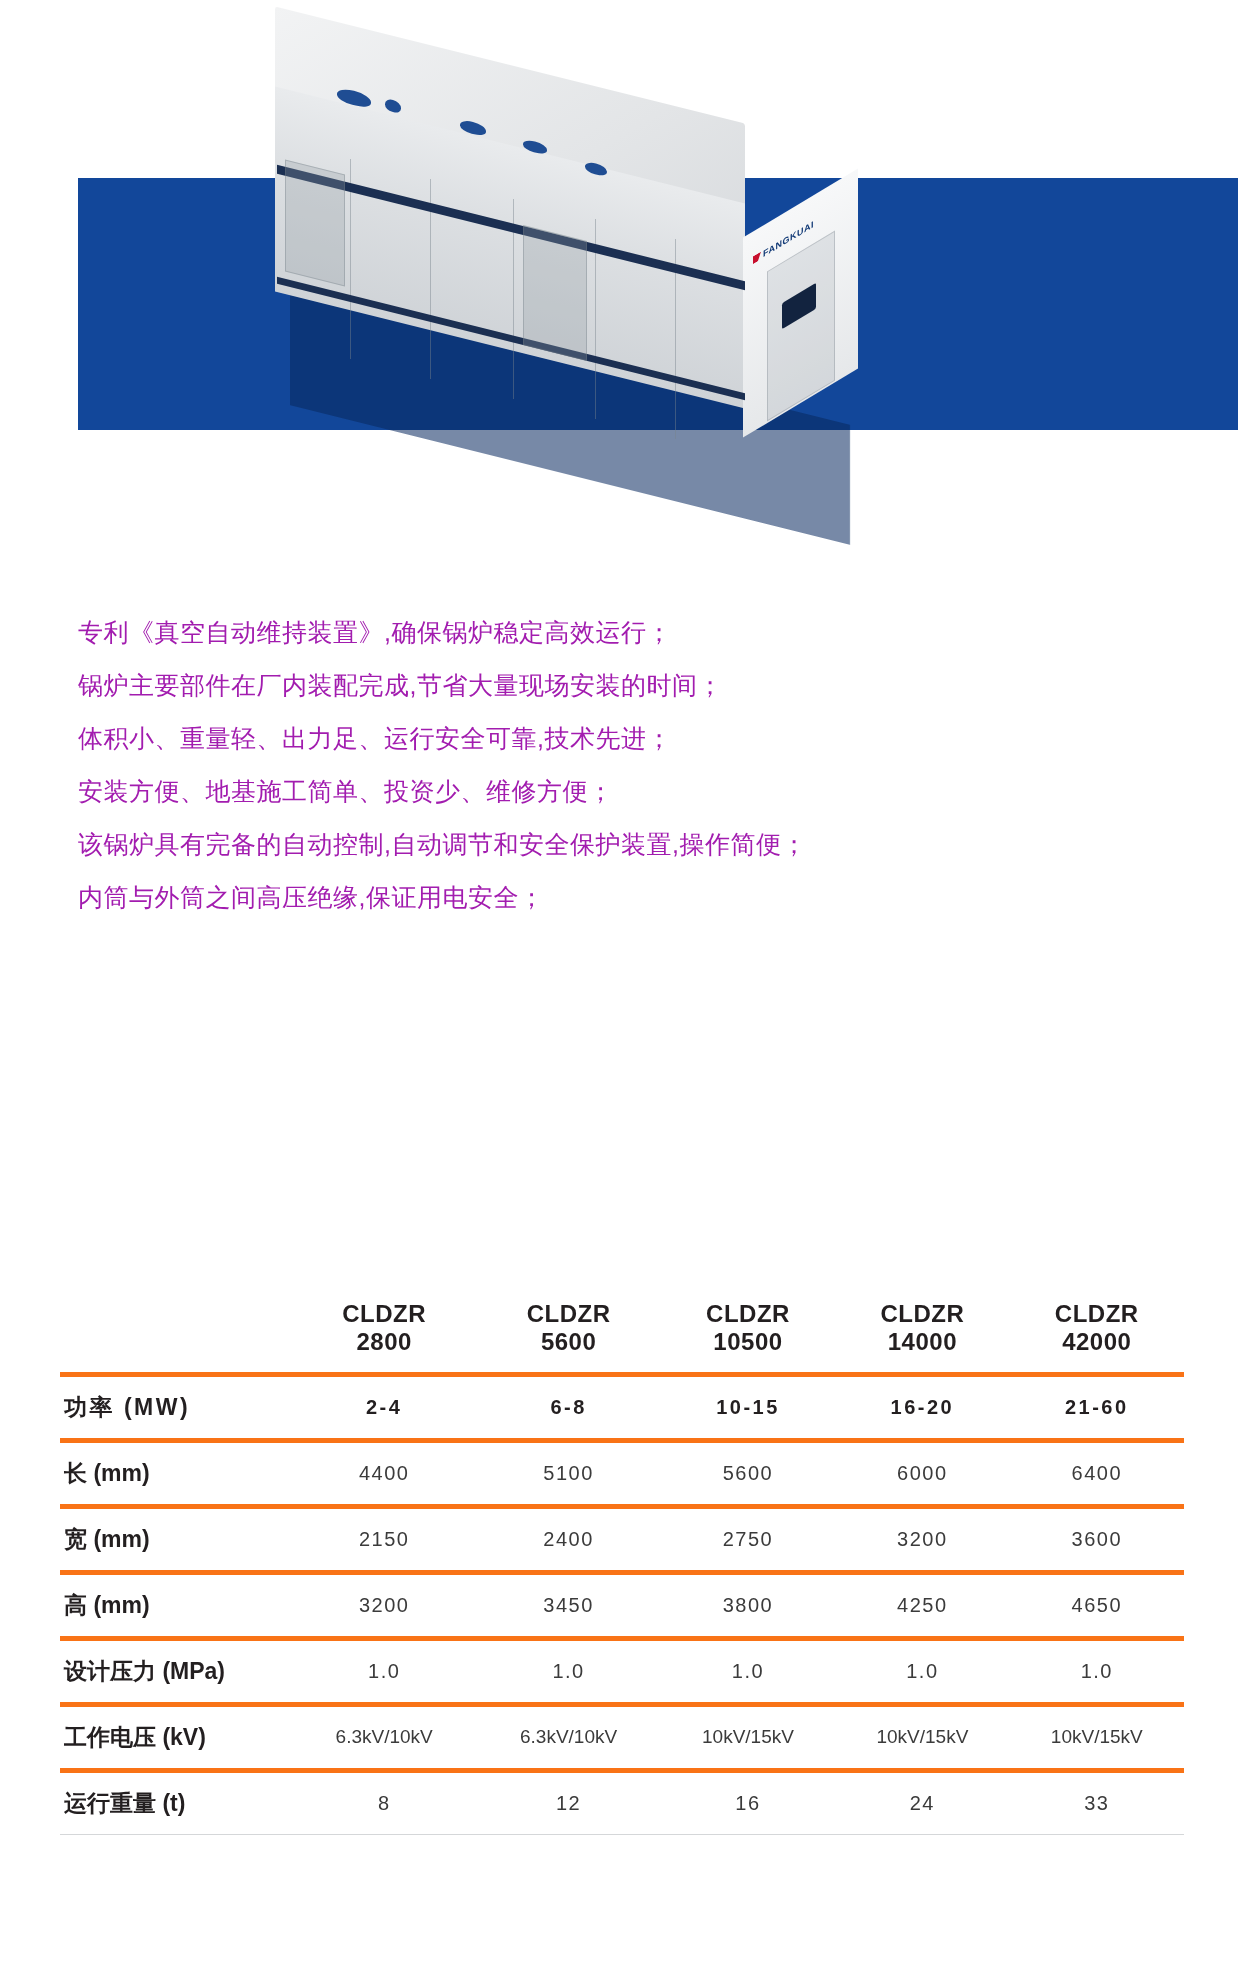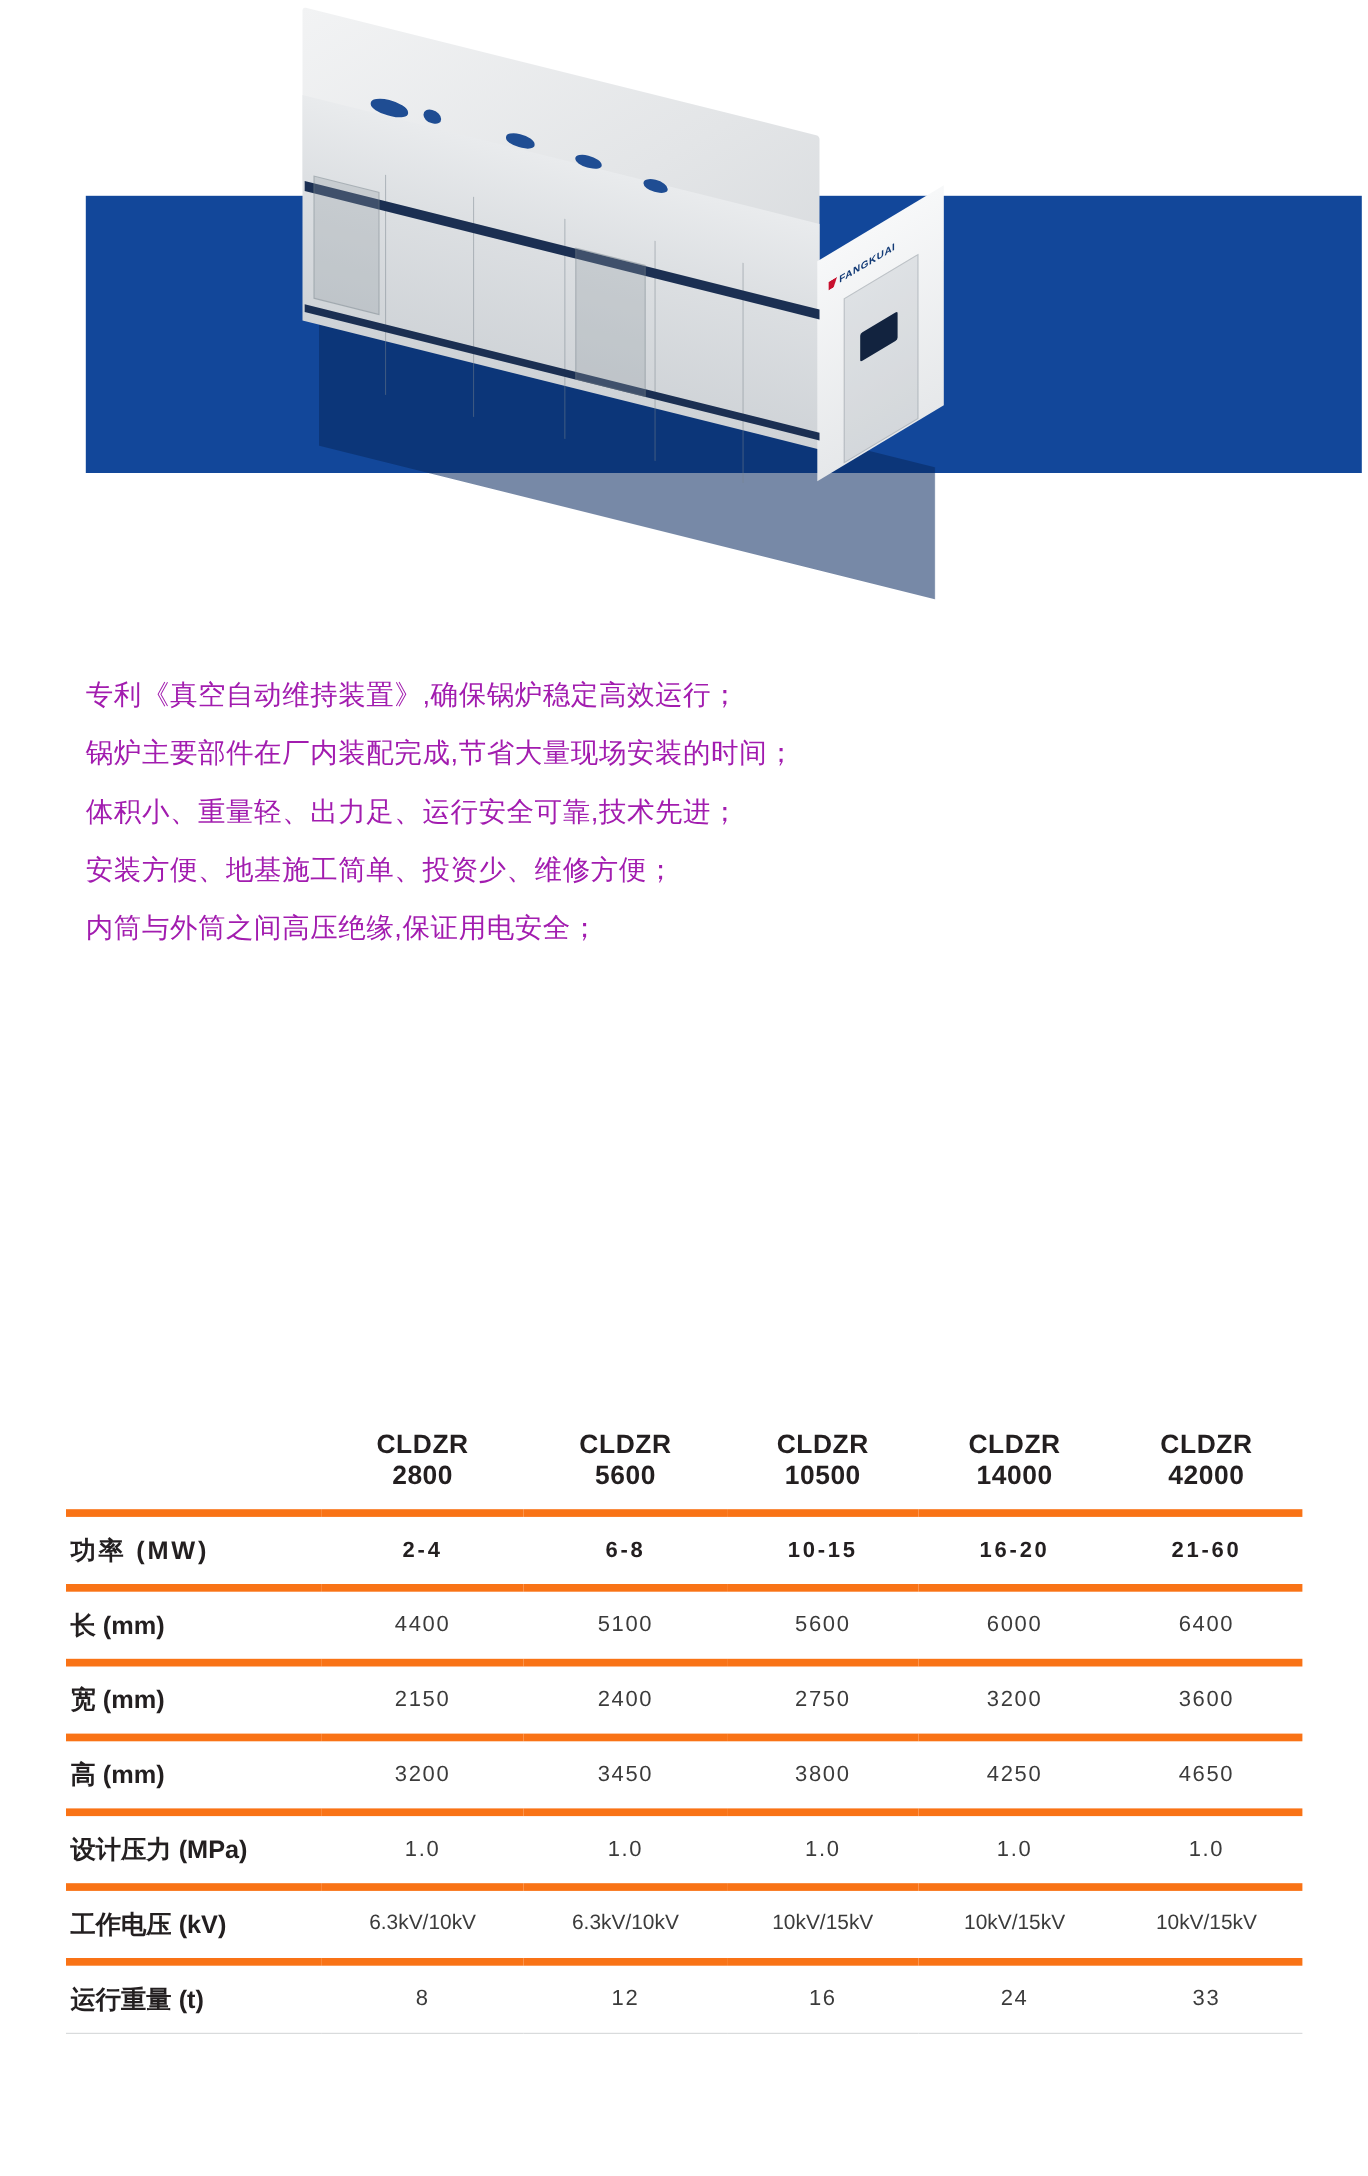--- a/index.html
+++ b/index.html
@@ -176,21 +176,21 @@
     font-weight: bold;
     color: #231f20;
     line-height: 1.16;
     padding-bottom: 16px;
     letter-spacing: 0.5px;
   }
   .spec-table thead th.corner {
     width: 232px;
   }
   .spec-table tbody tr {
-    border-top: 7px solid #f97316;
+    border-top: 5px solid #f97316;
   }
   .spec-table tbody tr:last-child {
     border-bottom: 1px solid #d5d7d9;
     margin-top: 27px;
   }
   .spec-table tbody td {
     height: 61px;
     text-align: center;
     font-size: 20px;
     color: #3b3b3b;
@@ -249,20 +249,21 @@
     <div class="vent"></div>
     <div class="logo"><span class="mark"></span><span>FANGKUAI</span></div>
   </div>
 </div>
 
 <div class="features">
   <p>专利《真空自动维持装置》,确保锅炉稳定高效运行；</p>
   <p>锅炉主要部件在厂内装配完成,节省大量现场安装的时间；</p>
   <p>体积小、重量轻、出力足、运行安全可靠,技术先进；</p>
   <p>安装方便、地基施工简单、投资少、维修方便；</p>
+  <p>该锅炉具有完备的自动控制,自动调节和安全保护装置,操作简便；</p>
   <p>内筒与外筒之间高压绝缘,保证用电安全；</p>
 </div>
 
 <table class="spec-table">
   <thead>
     <tr>
       <th class="corner"></th>
       <th>
         <div>CLDZR</div>
         <div>2800</div>

